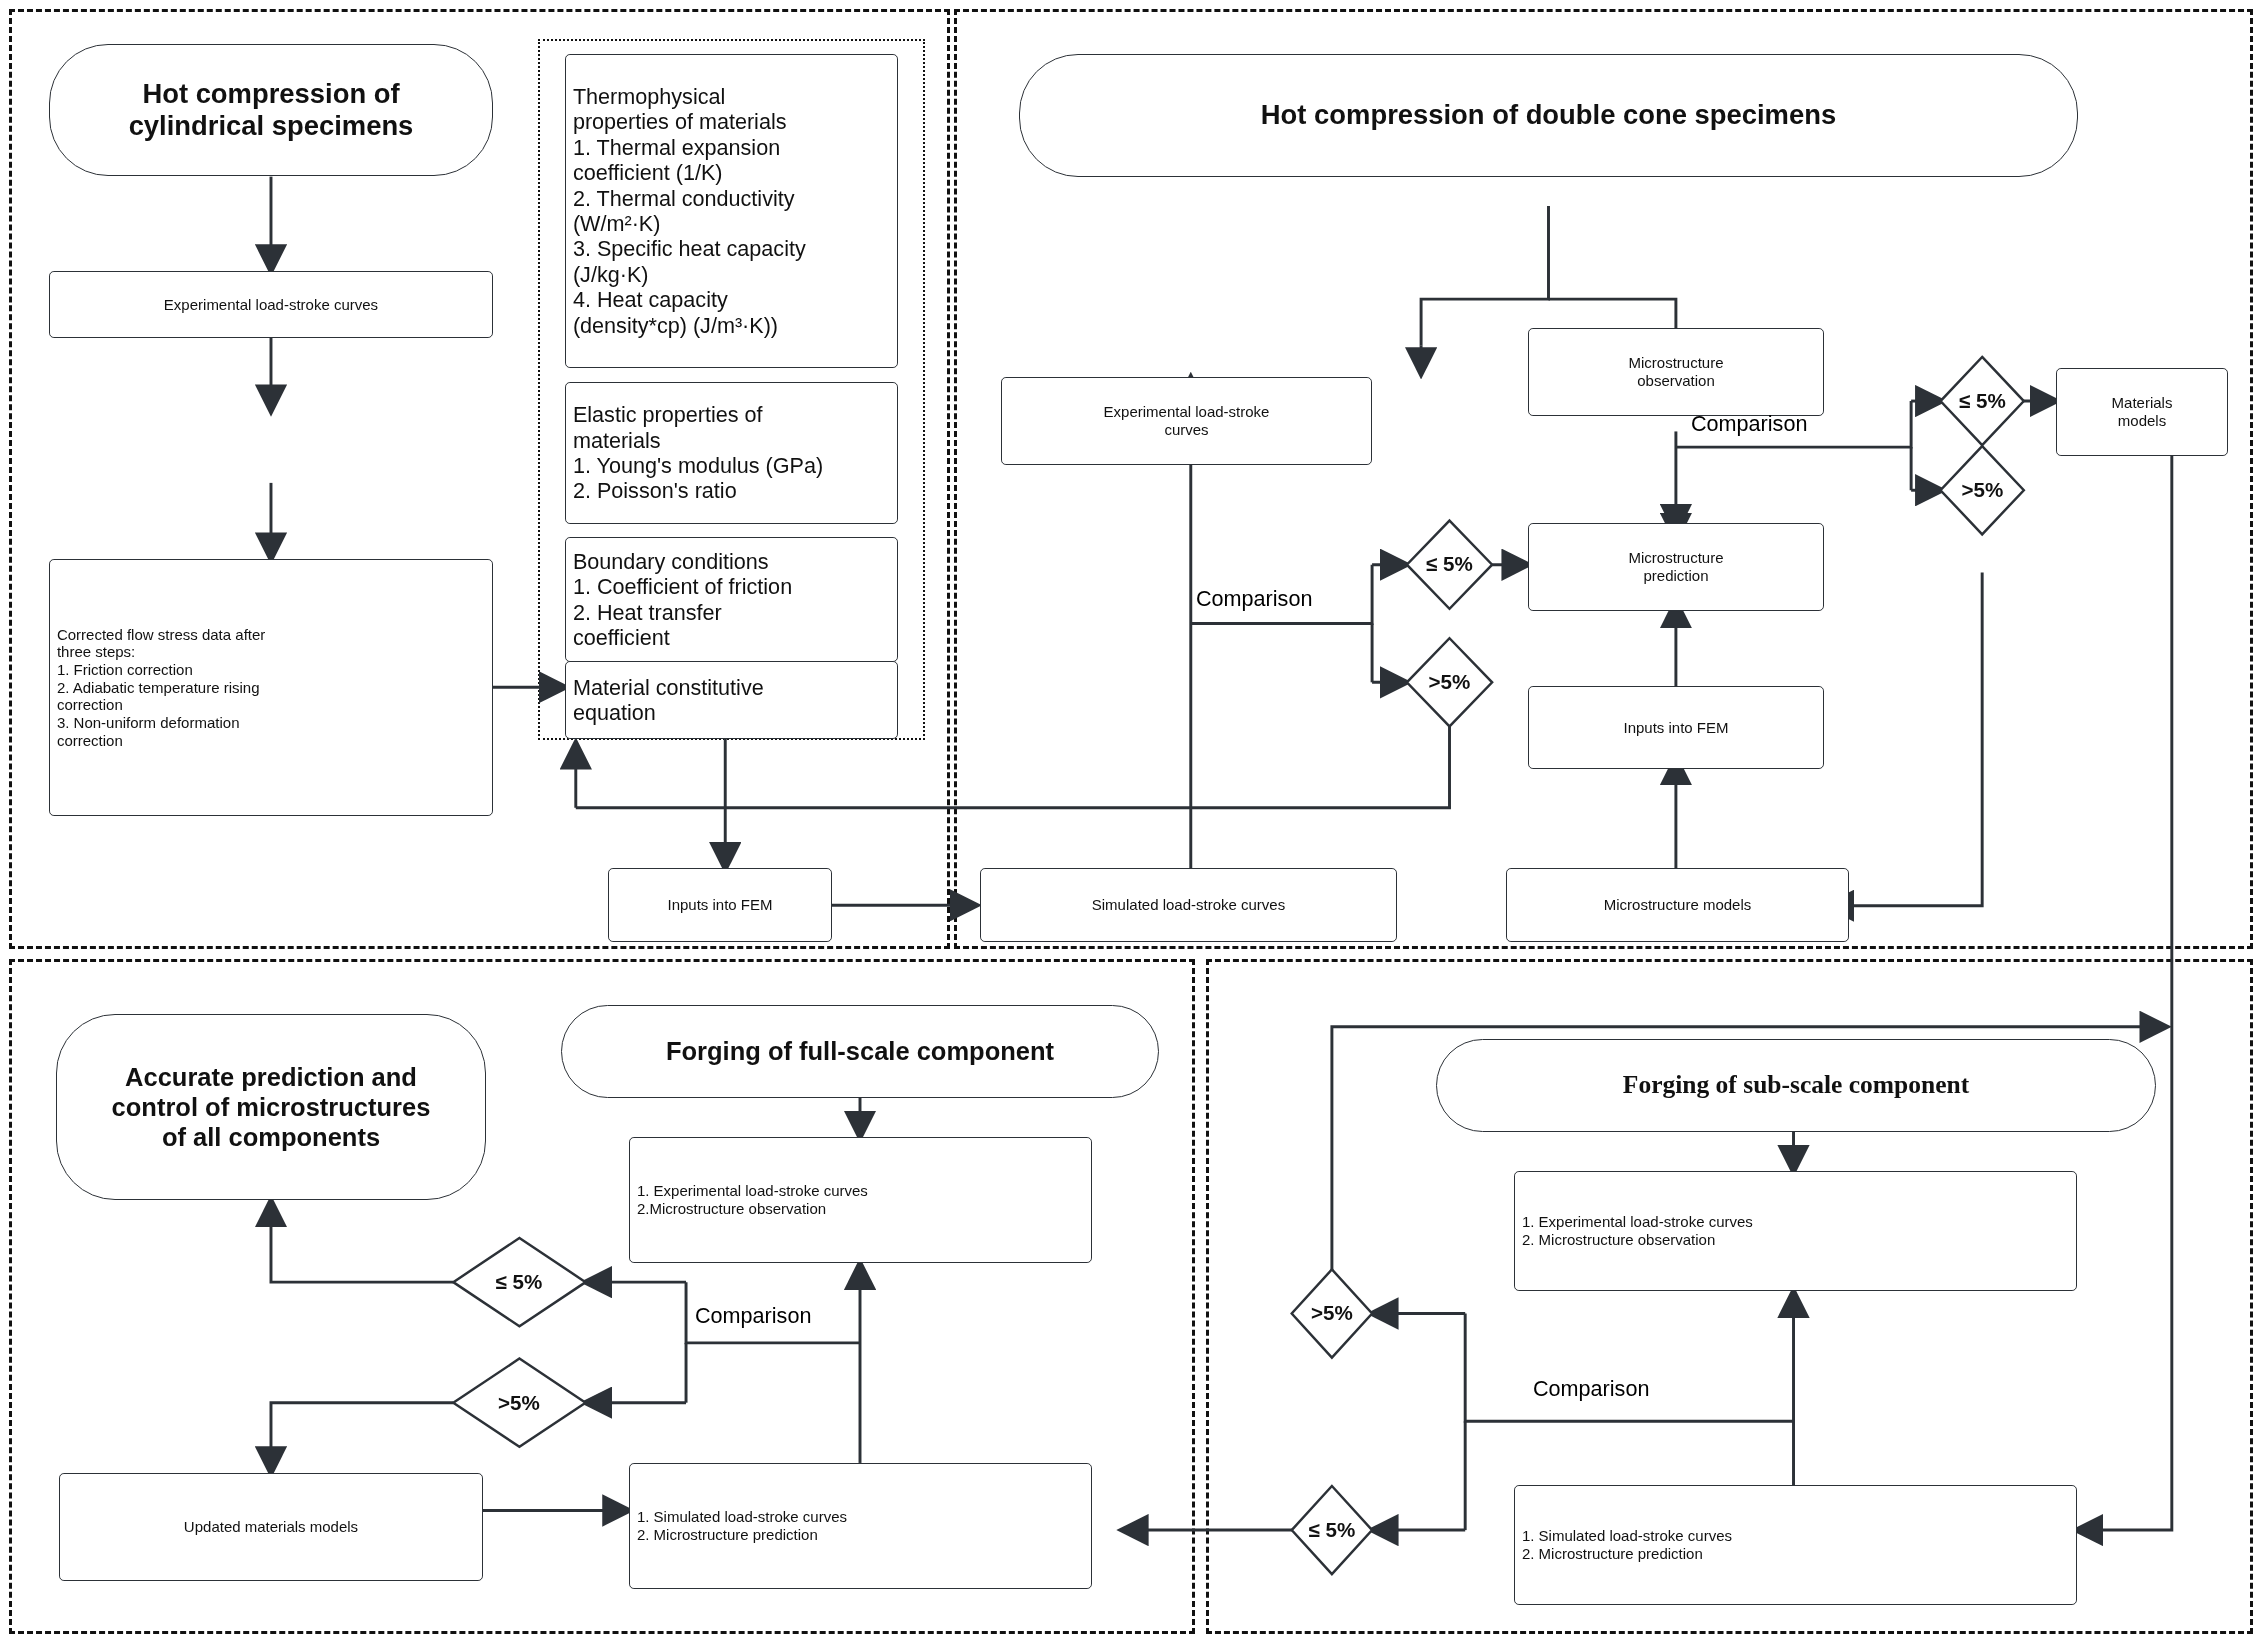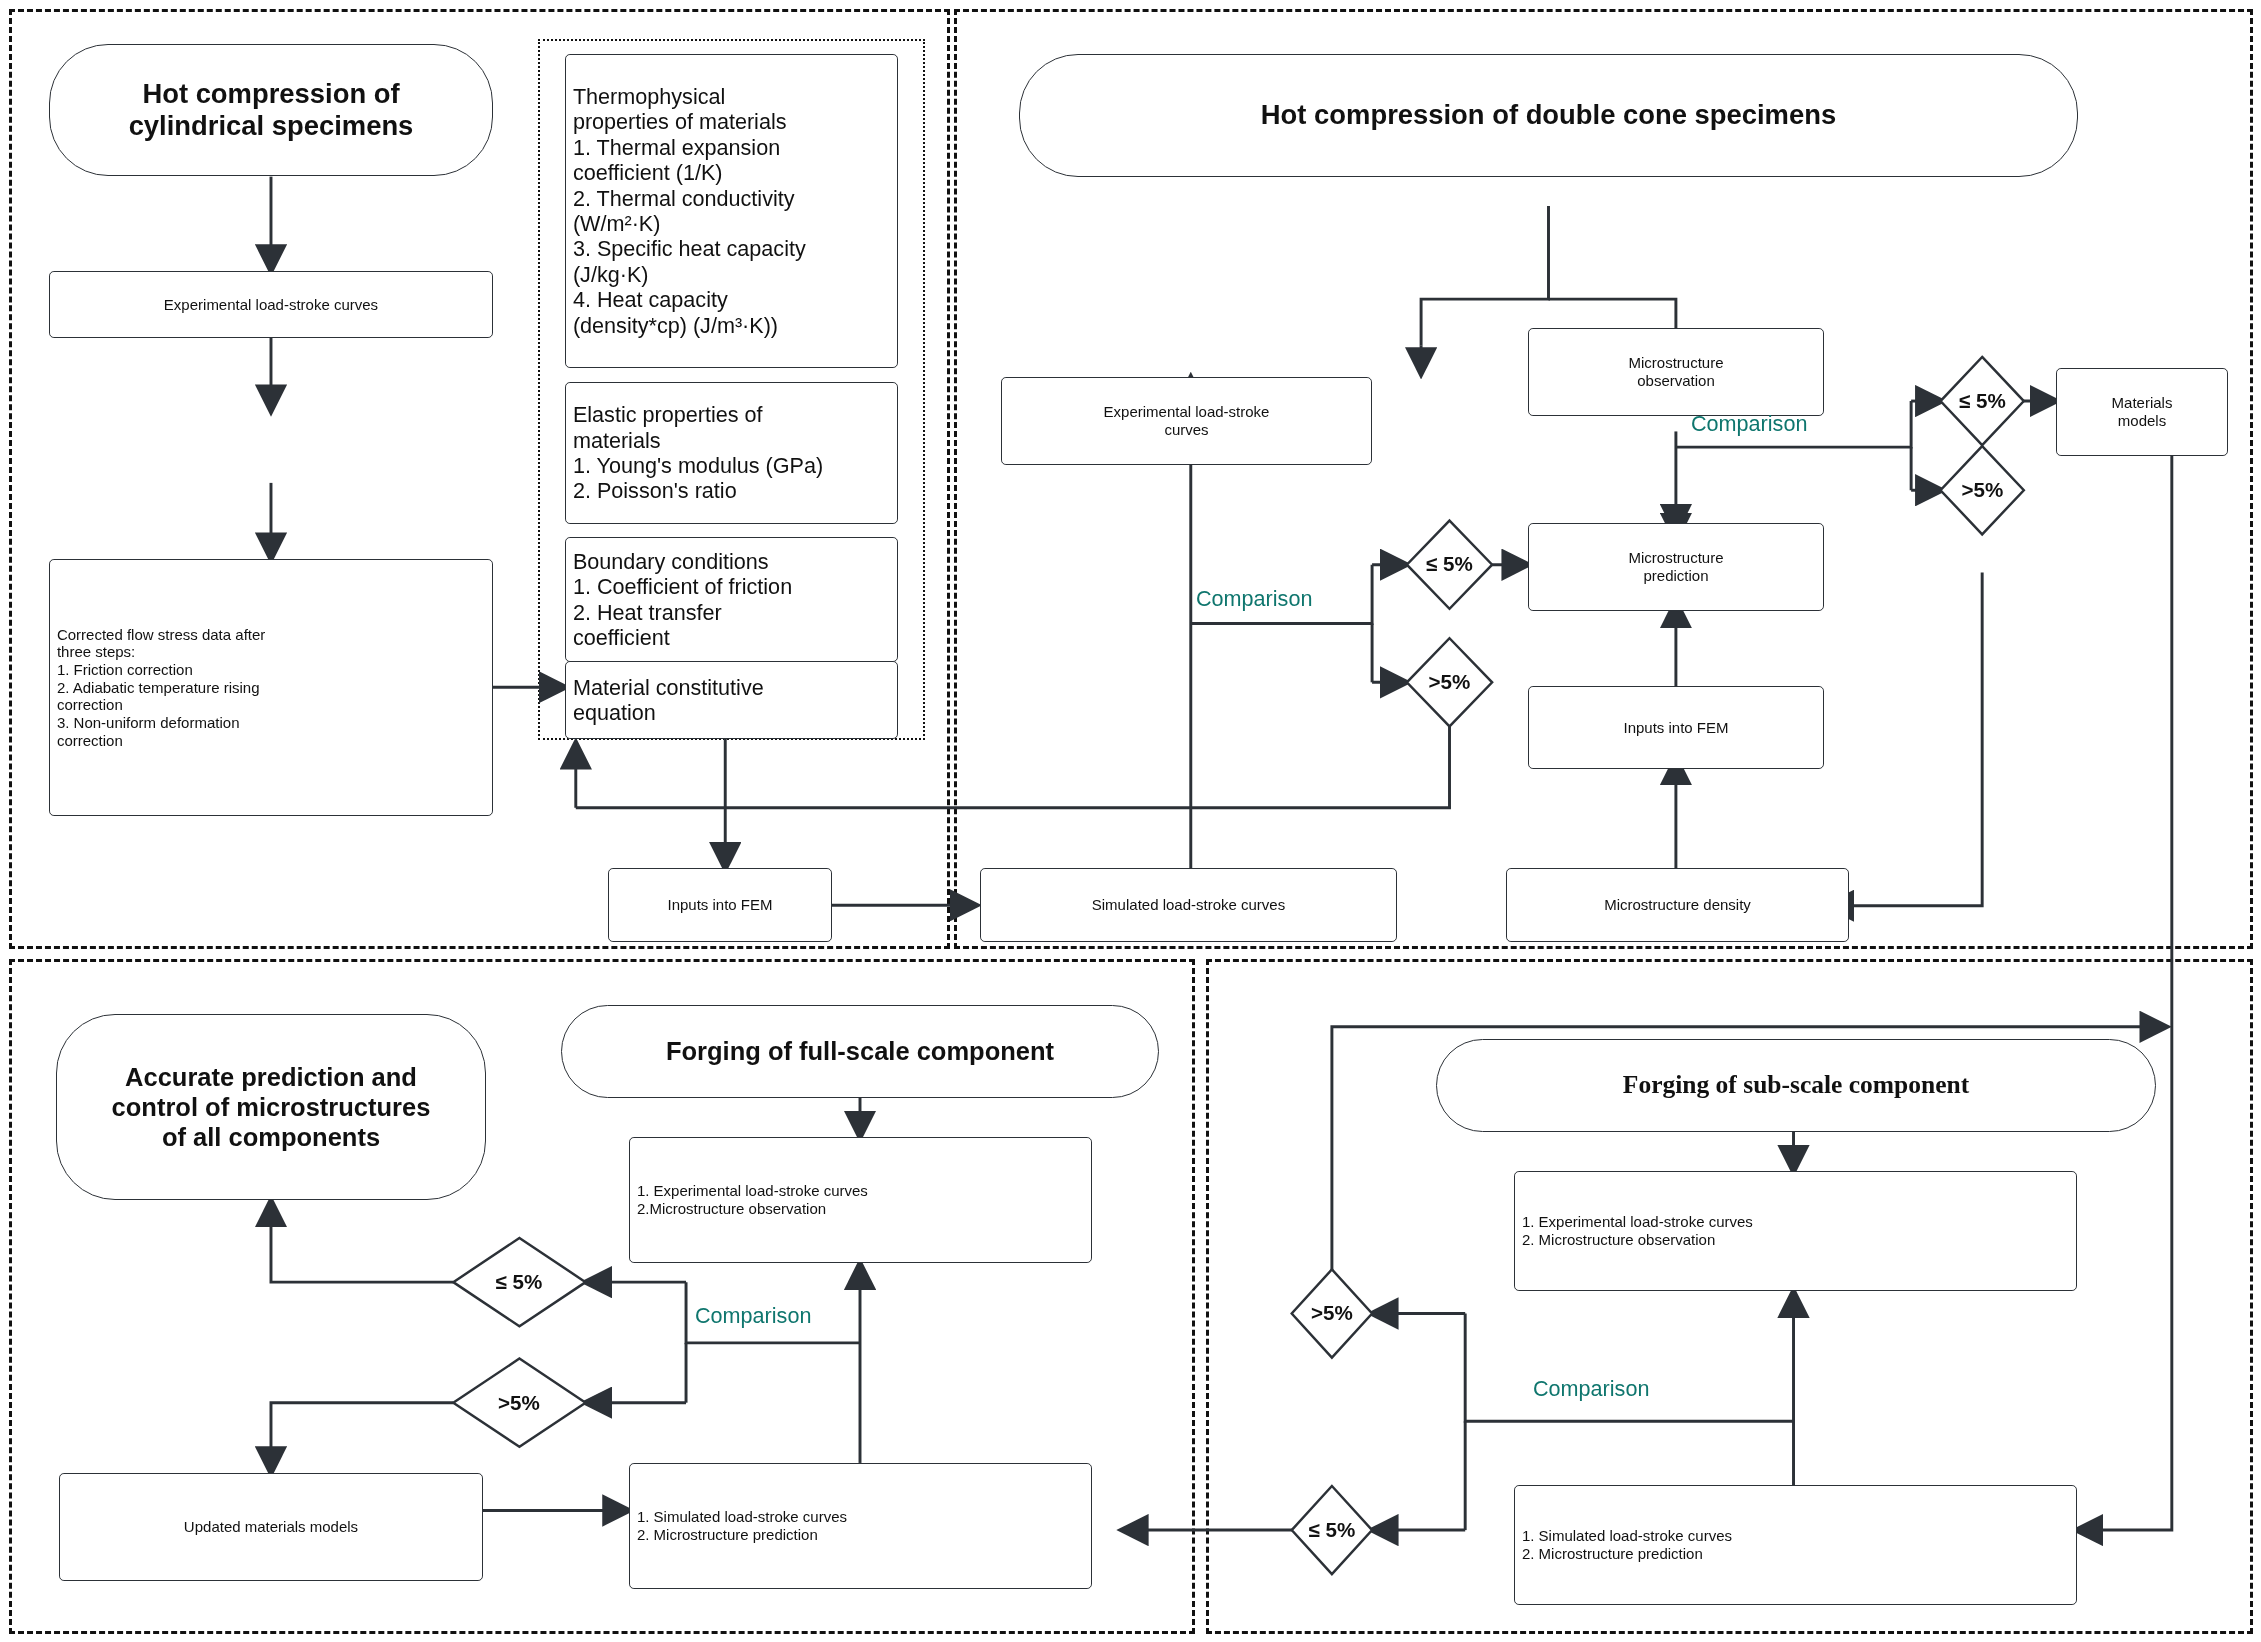--- a/index.html
+++ b/index.html
@@ -13,21 +13,21 @@
   .round{border-radius:59px;}
   .node .txt{padding:2px 6.9px;width:100%;}
   .lefttxt .txt{text-align:left;}
   .bold{font-weight:bold;}
   .f44{font-size:21.6px;}
   .f46{font-size:15px;}
   .f52{font-size:25.5px;}
   .f56{font-size:27.4px;}
   .diamond{position:absolute;display:flex;align-items:center;justify-content:center;}
   .diamond .dlabel{position:relative;z-index:3;font-size:20.6px;font-weight:bold;color:#111;}
-  .edgelabel{position:absolute;font-size:21.6px;color:#0f766e;white-space:nowrap;}
+  .edgelabel{position:absolute;font-size:21.6px;color:#000000;white-space:nowrap;}
   .panel{position:absolute;box-sizing:border-box;}
   .panel-dashed{border:3.4px dashed #111;}
   .panel-dotted{border:2.5px dotted #111;}
 </style>
 </head>
 <body>
 
 <div id="stage">
 
   <div class="panel panel-dashed" style="left:8.8px;top:8.8px;width:941px;height:940px;"></div>
@@ -181,21 +181,21 @@
 
   <div class="node rect f46" style="left:1528px;top:686px;width:296px;height:83px;">
     <span class="txt">Inputs into FEM</span>
   </div>
 
   <div class="node rect f46" style="left:980px;top:868px;width:417px;height:74px;">
     <span class="txt">Simulated load-stroke curves</span>
   </div>
 
   <div class="node rect f46" style="left:1506px;top:868px;width:343px;height:74px;">
-    <span class="txt">Microstructure density</span>
+    <span class="txt">Microstructure models</span>
   </div>
 
   <div class="node rect f46" style="left:2056px;top:368px;width:172px;height:88px;">
     <span class="txt">Materials<br>models</span>
   </div>
 
   <div class="node round bold f52" style="left:56px;top:1014px;width:430px;height:186px;">
     <span class="txt">Accurate prediction and<br>control of microstructures<br>of all components</span>
   </div>
 

